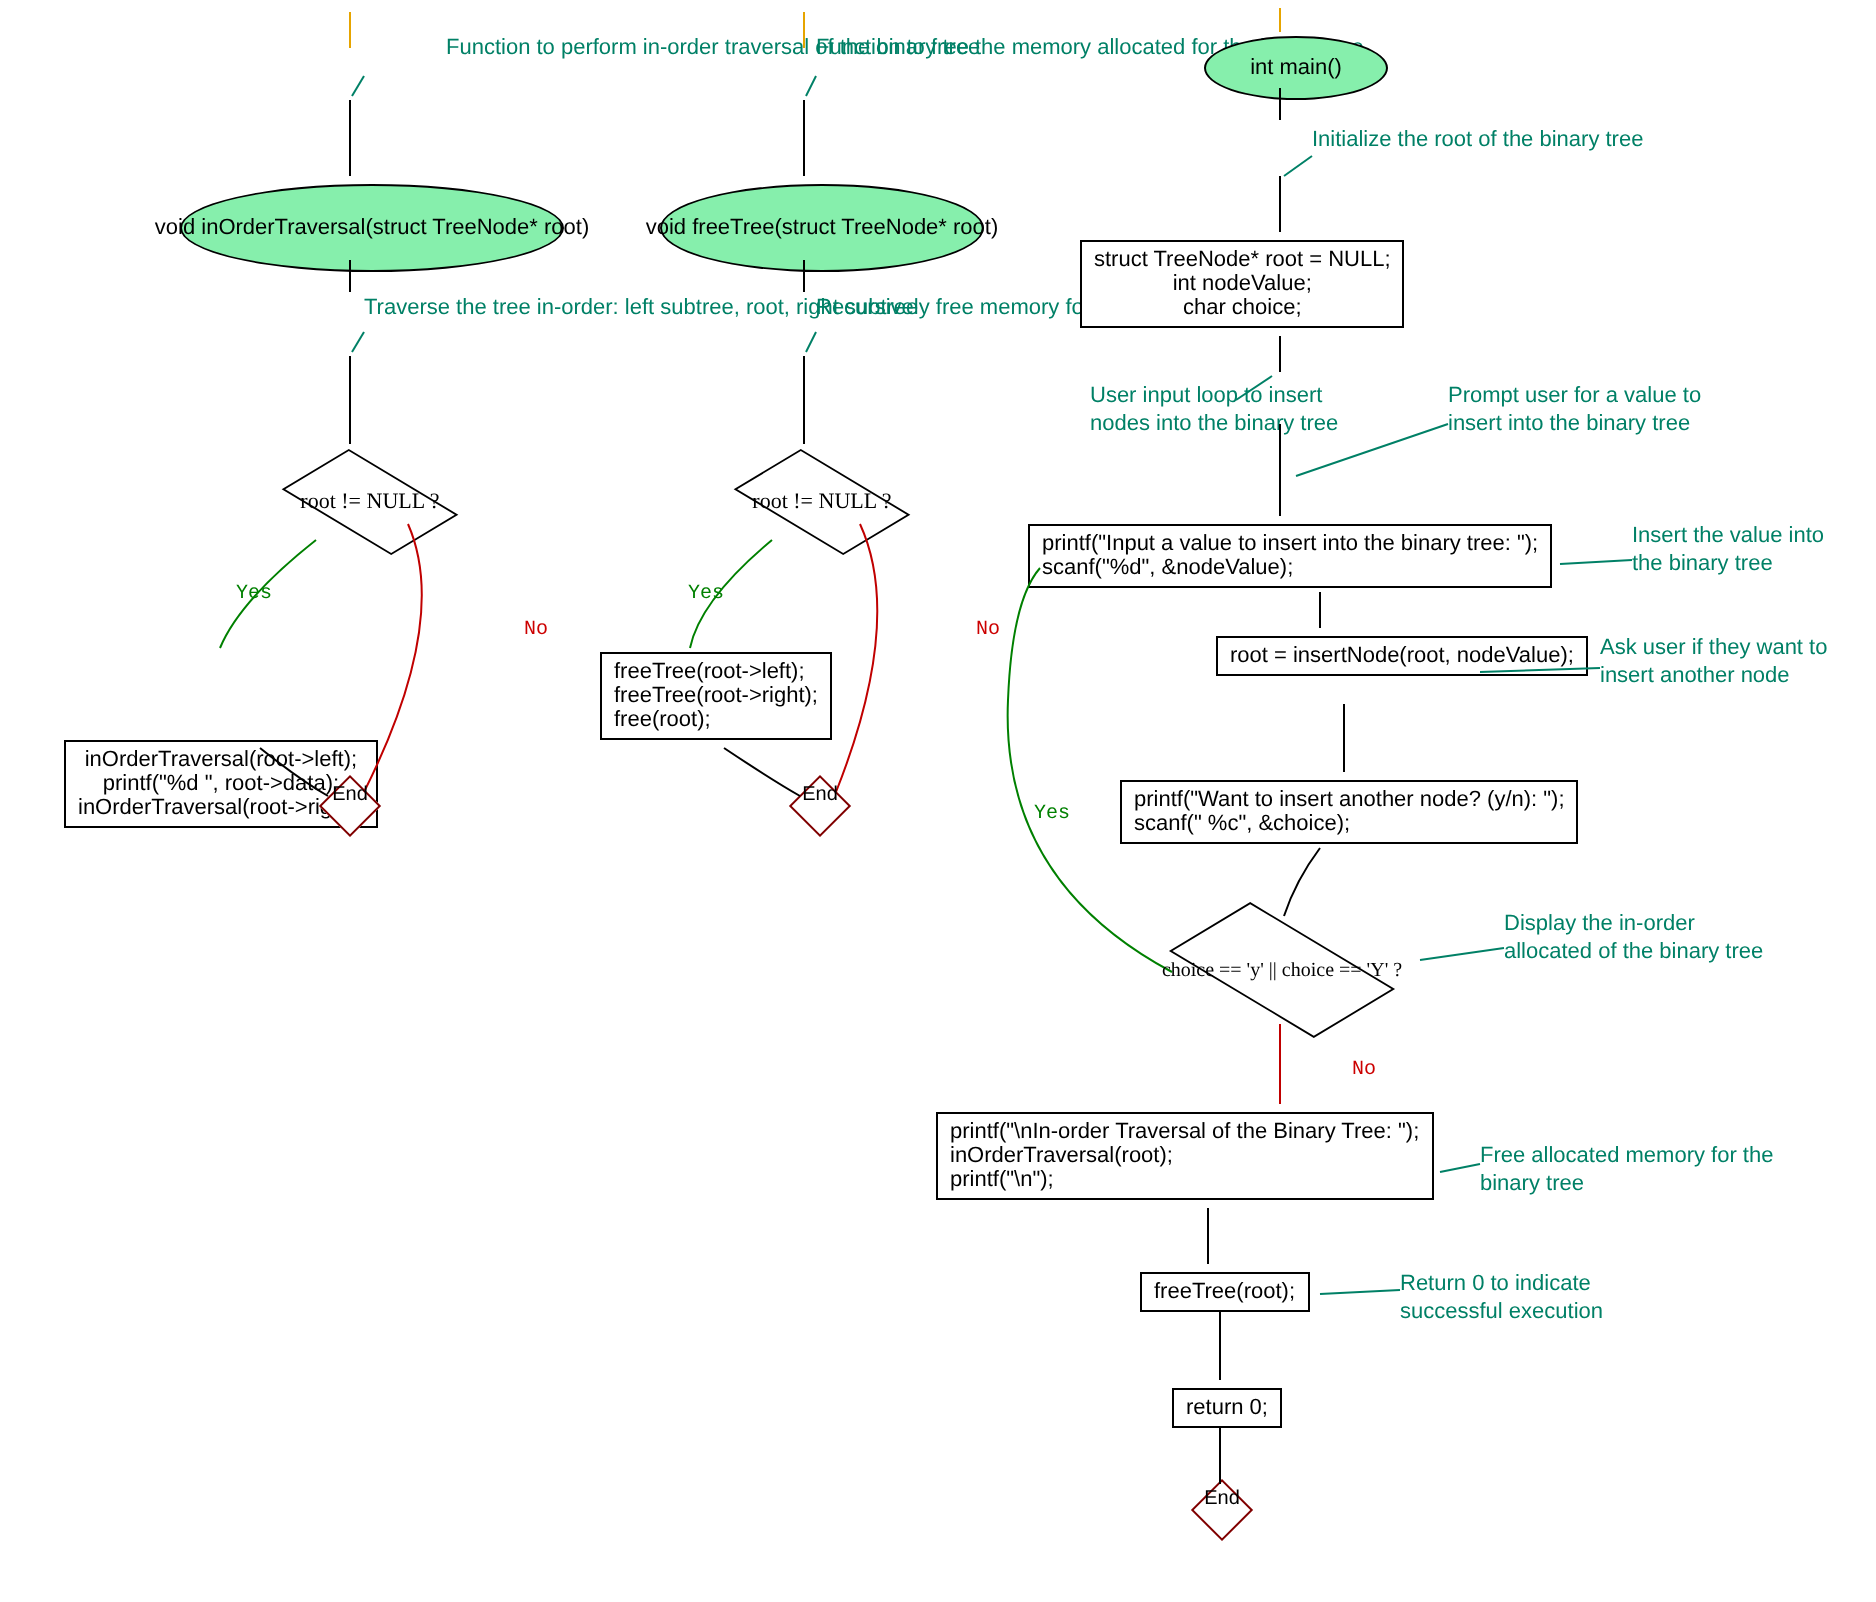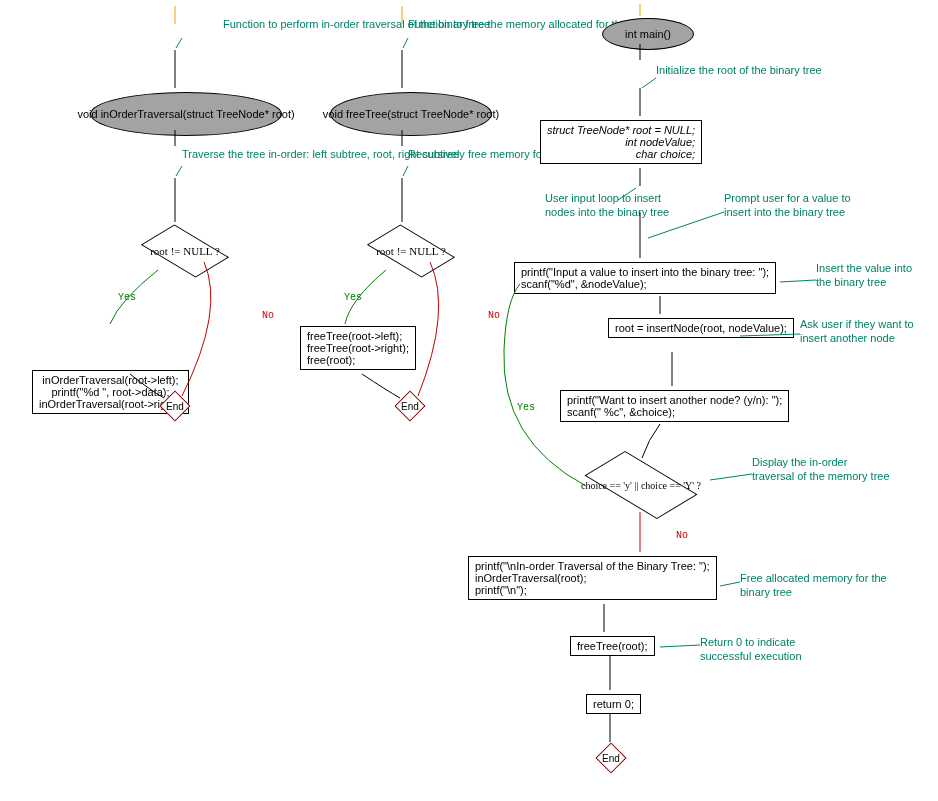--- a/index.html
+++ b/index.html
@@ -16,21 +16,21 @@
     border: 1px solid #000;
     background: #fff;
     padding: 3px 6px;
     text-align: right;
     white-space: pre;
   }
   .ellipse {
     position: absolute;
     border: 1px solid #000;
     border-radius: 50%;
-    background: #a3a3a3;
+    background: #86efac;
     display: flex;
     align-items: center;
     justify-content: center;
     text-align: center;
     white-space: pre;
     padding: 4px 10px;
   }
   .diamond {
     position: absolute;
     width: 80px;
@@ -51,21 +51,21 @@
     position: relative;
     z-index: 1;
     text-align: center;
     white-space: pre;
     font-family: Liberation Serif, serif;
   }
   .end {
     position: absolute;
     width: 28px;
     height: 28px;
-    display:flex;align-items:center;justify-content:center;
+    display:flex;justify-content:center;
   }
   .end::before{
     content:"";
     position:absolute;width:20px;height:20px;border:1px solid maroon;transform:rotate(45deg);background:#fff;
   }
   .end span{position:relative;z-index:1;color:#000;font-size:10px;}
   .comment {
     position: absolute;
     color: #008066;
     font-size: 11px;
@@ -108,39 +108,39 @@
 <span class="lbl no" style="left:456px; top:310px;">No</span>
 <div class="node" style="left:300px; top:326px; text-align:left;">freeTree(root-&gt;left);
 freeTree(root-&gt;right);
 free(root);</div>
 <div class="end" style="left:396px; top:392px;">
     <span>End</span>
   </div>
 
 <div class="ellipse" style="left:602px; top:18px; width:70px; height:22px;"><span>int main()</span></div>
 <div class="comment" style="left:656px; top:64px;">Initialize the root of the binary tree</div>
-<div class="node" style="left:540px; top:120px; text-align:right;font-style:italic;">struct TreeNode* root = NULL;
+<div class="node" style="left:540px; top:120px; text-align:center;">struct TreeNode* root = NULL;
 int nodeValue;
 char choice;</div>
 <div class="comment" style="left:545px; top:192px; width:140px; white-space:normal;">User input loop to insert nodes into the binary tree</div>
 <div class="comment" style="left:724px; top:192px; width:130px; white-space:normal;">Prompt user for a value to insert into the binary tree</div>
 <div class="node" style="left:514px; top:262px; text-align:left;">printf("Input a value to insert into the binary tree: ");
 scanf("%d", &amp;nodeValue);</div>
 <div class="comment" style="left:816px; top:262px; width:100px; white-space:normal;">Insert the value into the binary tree</div>
 <div class="node" style="left:608px; top:318px; text-align:left;">root = insertNode(root, nodeValue);</div>
 <div class="comment" style="left:800px; top:318px; width:120px; white-space:normal;">Ask user if they want to insert another node</div>
 <div class="node" style="left:560px; top:390px; text-align:left;">printf("Want to insert another node? (y/n): ");
 scanf(" %c", &amp;choice);</div>
 <span class="lbl yes" style="left:517px; top:402px;">Yes</span>
 <div class="diamond" style="left:576px; top:460px; width:130px;">
   <div class="shape" style="width:80px;height:44px;"></div>
     <div class="label" style="font-size:10px;">choice == 'y' || choice == 'Y' ?</div>
 </div>
 <span class="lbl no" style="left:644px; top:530px;">No</span>
-<div class="comment" style="left:752px; top:456px; width:140px; white-space:normal;">Display the in-order traversal of the memory tree</div>
+<div class="comment" style="left:752px; top:456px; width:140px; white-space:normal;">Display the in-order allocated of the binary tree</div>
 <div class="node" style="left:468px; top:556px; text-align:left;">printf("\nIn-order Traversal of the Binary Tree: ");
 inOrderTraversal(root);
 printf("\n");</div>
 <div class="comment" style="left:740px; top:572px; width:150px; white-space:normal;">Free allocated memory for the binary tree</div>
 <div class="node" style="left:570px; top:636px;">freeTree(root);</div>
 <div class="comment" style="left:700px; top:636px; width:140px; white-space:normal;">Return 0 to indicate successful execution</div>
 <div class="node" style="left:586px; top:694px;">return 0;</div>
 <div class="end" style="left:597px; top:744px;">
     <span>End</span>
   </div>

